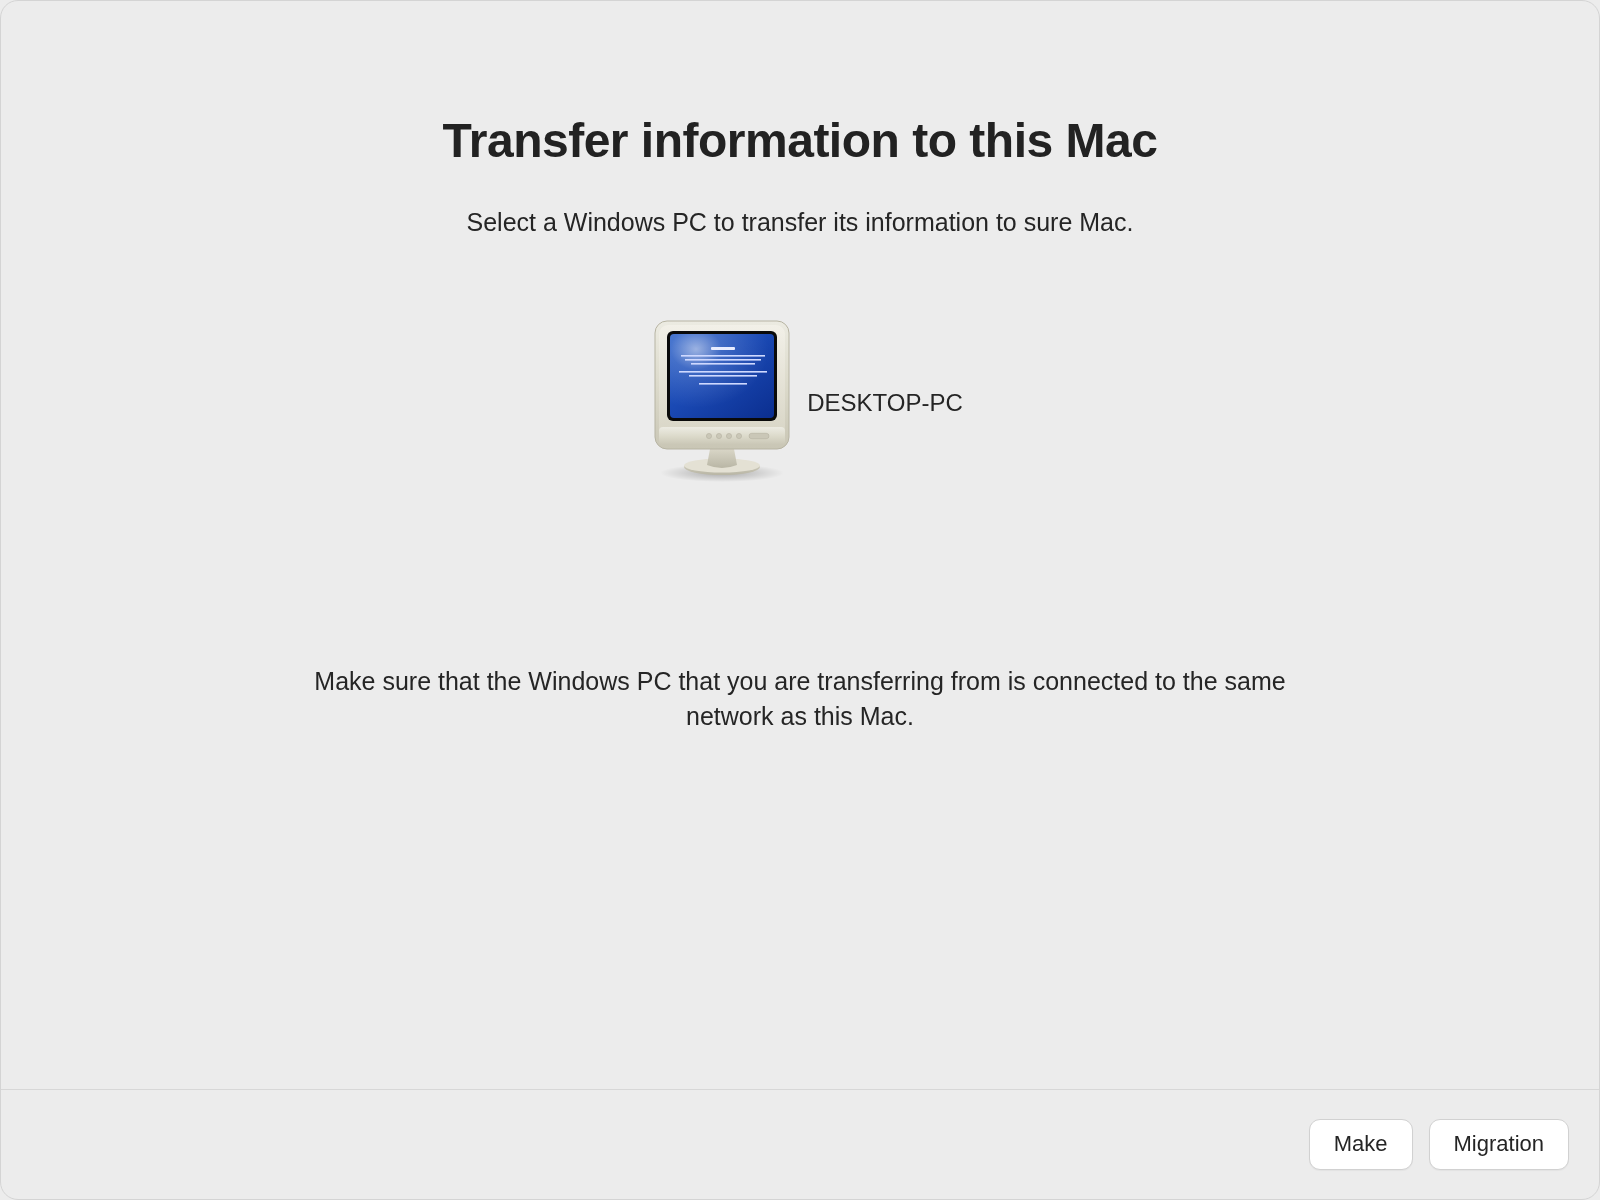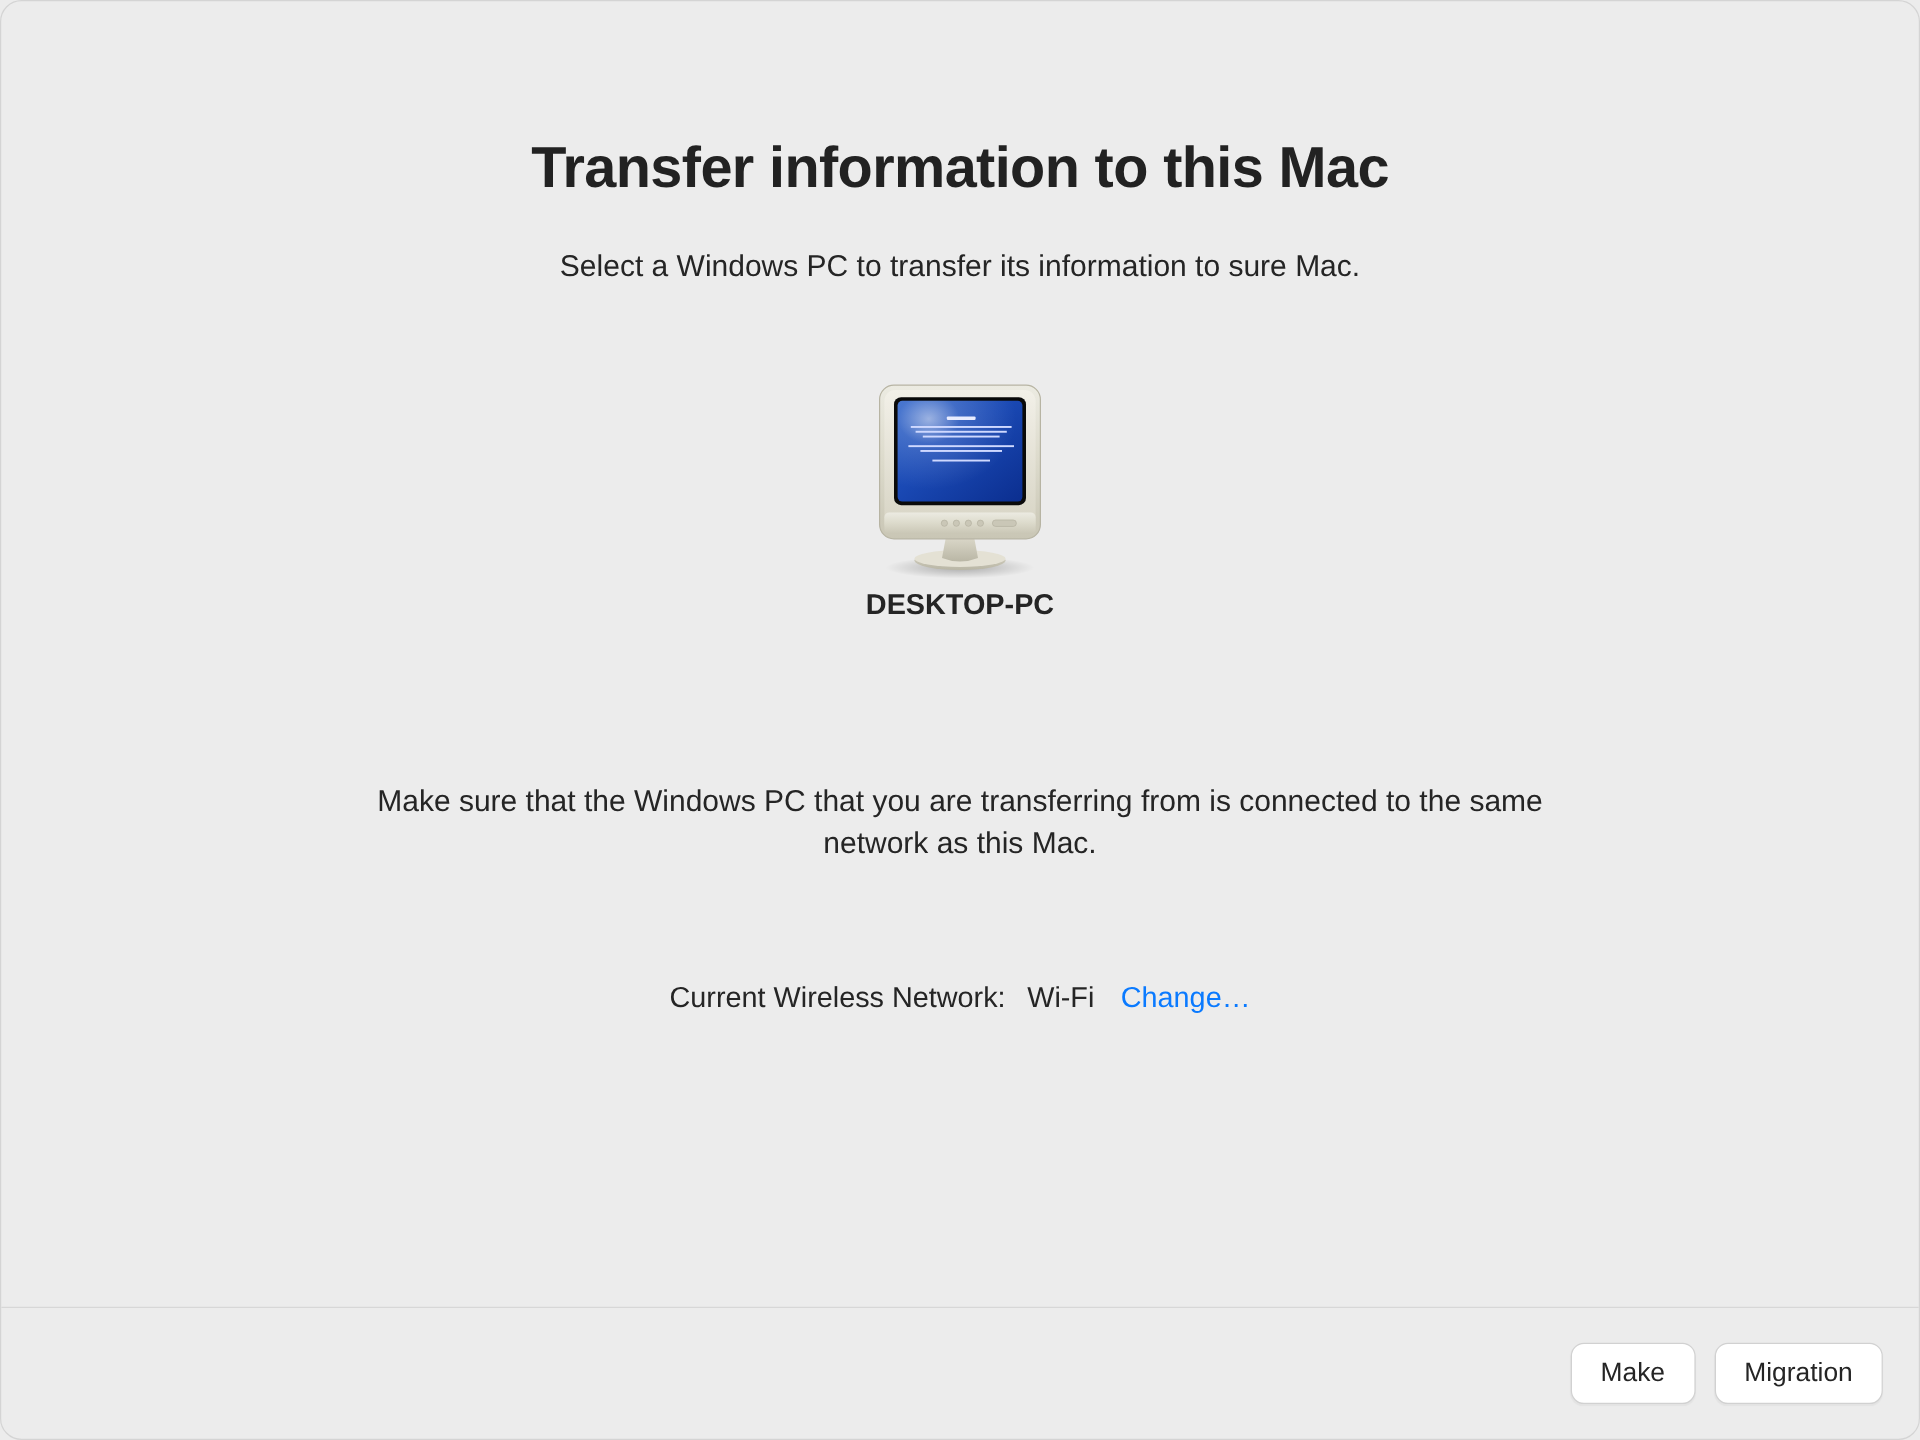--- a/index.html
+++ b/index.html
@@ -30,23 +30,21 @@
     }
     .subtitle {
       margin-top: 40px;
       font-size: 25px;
       color: #252525;
       text-align: center;
     }
     .device-area {
       margin-top: 78px;
       display: flex;
-      flex-direction: column;
       align-items: center;
-      font-weight: bold;
     }
     .device-icon {
       width: 170px;
       height: 170px;
       position: relative;
     }
     .device-name {
       margin-top: 6px;
       font-size: 24px;
       color: #252525;
@@ -54,20 +52,21 @@
     }
     .instructions {
       margin-top: 132px;
       width: 1030px;
       text-align: center;
     }
     .instr-line {
       font-size: 25px;
       line-height: 1.38;
       color: #252525;
+      margin-top: 47px;
     }
     .spacer-para { height: 30px; }
     .network-line {
       margin-top: 68px;
       font-size: 24px;
       color: #252525;
       display: flex;
       align-items: baseline;
       gap: 22px;
       justify-content: center;
@@ -174,23 +173,18 @@
       </svg>
     </div>
     <div class="device-name">DESKTOP-PC</div>
   </div>
 
   <div class="instructions">
     <div class="instr-line">Make sure that the Windows PC that you are transferring from is connected to the same network as this Mac.</div>
     <div class="spacer-para"></div>
   </div>
 
-  <div class="network-line">
-    <span>Current Wireless Network:</span>
-    <span class="network-value">Wi-Fi</span>
-    <span class="change-link">Change…</span>
-  </div>
 </div>
 
 <div class="footer">
   <button class="btn">Make</button>
   <button class="btn">Migration</button>
 </div>
 
 </body></html>

